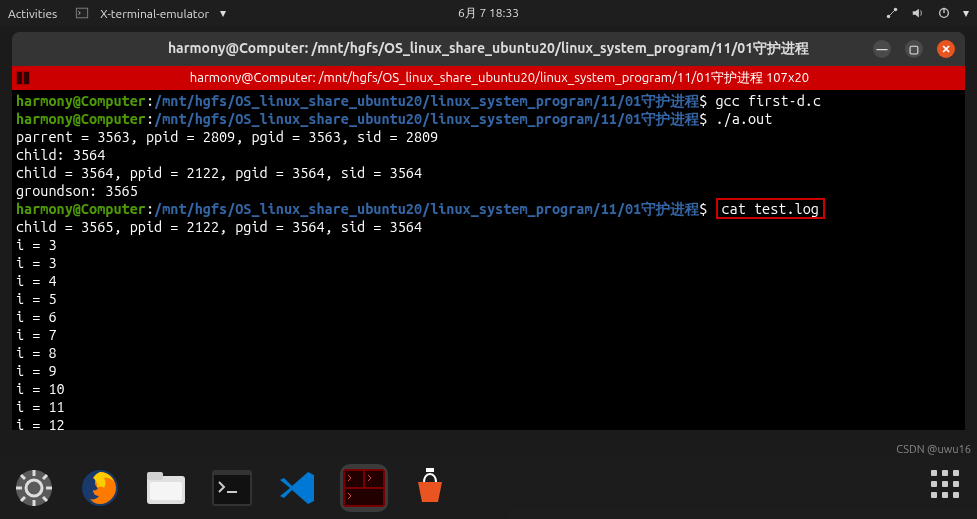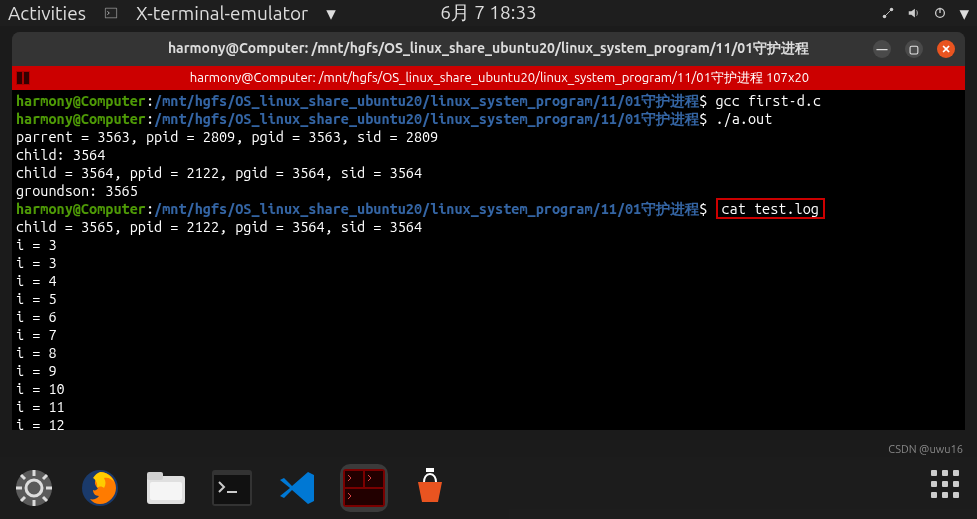--- a/index.html
+++ b/index.html
@@ -1,22 +1,22 @@
 <!DOCTYPE html>
 <html><head>
 <meta charset="utf-8">
 <style>
 * { margin: 0; padding: 0; box-sizing: border-box; }
 body { width: 977px; height: 519px; background: #1b1b1b; font-family: "Ubuntu", sans-serif; overflow: hidden; position: relative; }
 
-.topbar { height: 26px; background: #1e1e1e; color: #ddd; display: flex; align-items: center; padding: 0 8px; font-size: 19px; }
+.topbar { height: 26px; background: #1e1e1e; color: #ddd; display: flex; align-items: center; padding: 0 8px; font-size: 12px; }
 .topbar .left { display: flex; gap: 18px; align-items: center; }
 .topbar .center { position: absolute; left: 50%; transform: translateX(-50%); }
 .topbar .right { margin-left: auto; display: flex; gap: 12px; align-items: center; }
-.topbar .app { display: flex; align-items: center; gap: 18px; }
+.topbar .app { display: flex; align-items: center; gap: 11px; }
 .tb-icon { width: 14px; height: 14px; display: inline-block; }
 
 .window { margin: 6px 12px 10px 12px; background: #2c2c2c; border-radius: 8px 8px 0 0; overflow: hidden; }
 .titlebar { height: 34px; background: #343434; color: #ddd; display: flex; align-items: center; justify-content: center; font-size: 14px; font-weight: bold; position: relative; }
 .titlebar .controls { position: absolute; right: 10px; display: flex; gap: 14px; align-items: center; }
 .ctl { width: 18px; height: 18px; border-radius: 50%; display: flex; align-items: center; justify-content: center; color: #ddd; font-size: 11px; }
 .ctl.close { background: #e95420; color: #fff; }
 .ctl.other { background: #4a4a4a; }
 
 .tabbar { height: 24px; background: #cc0000; color: #fff; display: flex; align-items: center; font-size: 13px; }
@@ -29,21 +29,21 @@
 .p { color: #3465a4; font-weight: bold; }
 .d { color: #ffffff; }
 .boxed { border: 2px solid #cc0000; padding: 0 4px; }
 
 .dock { position: absolute; bottom: 0; left: 0; right: 0; height: 62px; background: rgba(30,30,30,0.6); display: flex; align-items: center; padding: 0 10px; gap: 18px; }
 .dock-item { width: 48px; height: 48px; border-radius: 10px; display: flex; align-items: center; justify-content: center; }
 .dock-item.active { background: #3b3b3b; }
 .dock .grid { margin-left: auto; width: 36px; height: 36px; display: grid; grid-template-columns: repeat(3,6px); grid-template-rows: repeat(3,6px); gap: 5px; }
 .dock .grid span { background: #ccc; border-radius: 1px; }
 
-.watermark { position: absolute; right: 14px; bottom: 64px; color: #888; font-size: 11px; }
+.watermark { position: absolute; right: 6px; bottom: 64px; color: #888; font-size: 11px; }
 
 svg { display: block; }
 </style>
 </head>
 <body>
 
 <div class="topbar">
   <div class="left">
     <span>Activities</span>
     <span class="app">

